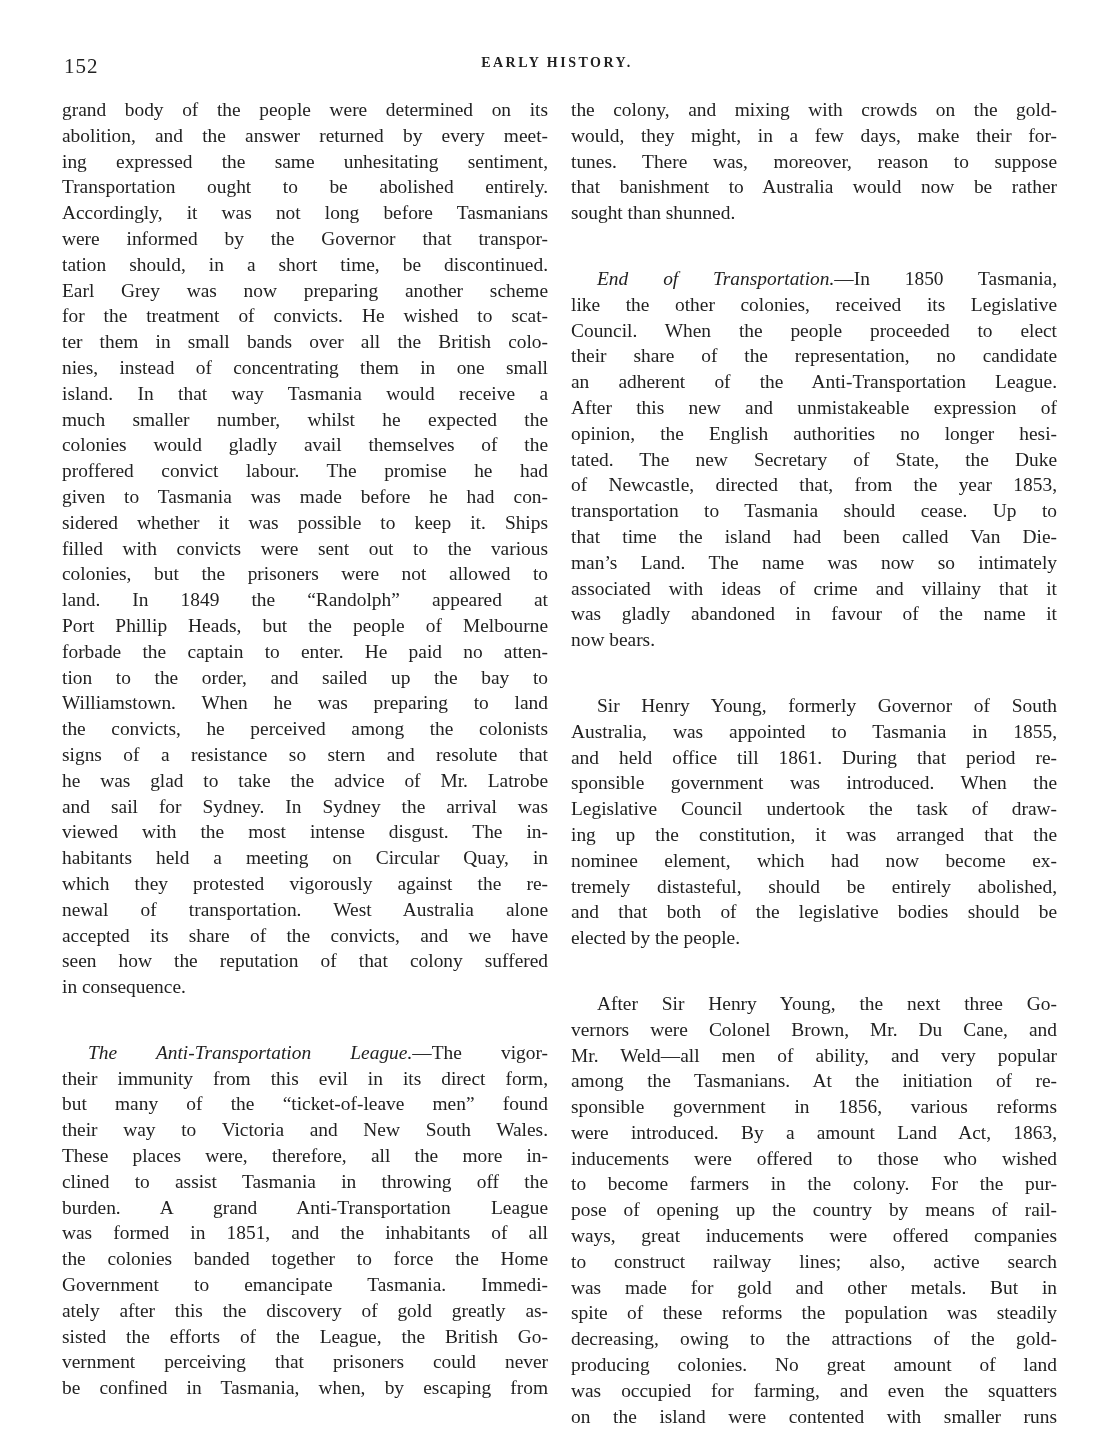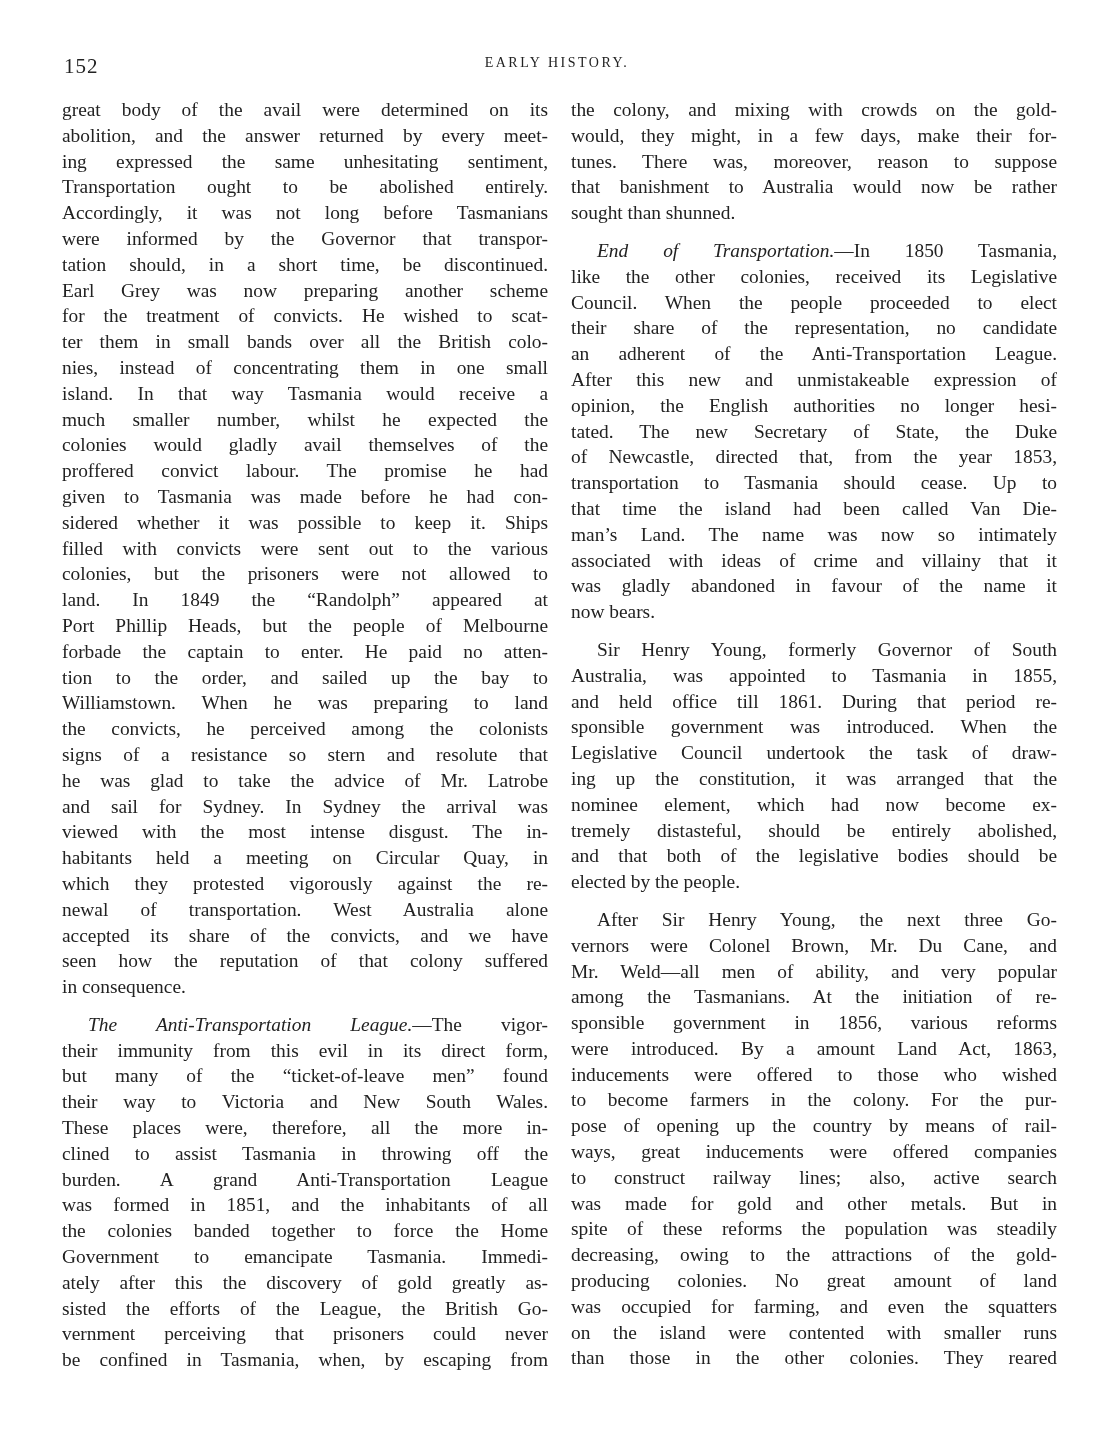--- a/index.html
+++ b/index.html
@@ -1,36 +1,36 @@
 <!DOCTYPE html>
 <html><head>
 <meta charset="utf-8">
 <style>
   html, body { margin: 0; padding: 0; background: #ffffff; }
   body { width: 1114px; height: 1434px; position: relative; overflow: hidden; font-family: "Liberation Serif", "DejaVu Serif", serif; color: #222; }
   .page-number { position: absolute; left: 64px; top: 54px; font-size: 21px; letter-spacing: 1px; }
-  .running-head { position: absolute; left: 0; width: 1114px; top: 55px; text-align: center; font-size: 14px; letter-spacing: 2.5px; }
+  .running-head { position: absolute; left: 0; width: 1114px; top: 55px; text-align: center; font-size: 14px; letter-spacing: 2.5px; font-weight: bold; }
   .column { position: absolute; top: 97px; width: 486px; font-size: 19.4px; line-height: 25.8px; }
   .col-left { left: 62px; }
   .col-right { left: 571px; }
   .line { display: block; white-space: nowrap; text-align: justify; text-align-last: justify; height: 25.8px; }
   .line.last { text-align-last: left; }
-  .line.indent { padding-left: 26px; }
+  .line.indent { padding-left: 26px; margin-top: 28px; }
   .para-gap { height: 12px; }
   .heading-italic { font-style: italic; }
 </style>
 </head>
 <body>
 
 <div class="page-number">152</div>
 <div class="running-head">EARLY HISTORY.</div>
 
 <div class="column col-left">
   <div>
-      <span class="line">great body of the avail were determined on its</span>
+      <span class="line">grand body of the people were determined on its</span>
       <span class="line">abolition, and the answer returned by every meet-</span>
       <span class="line">ing expressed the same unhesitating sentiment,</span>
       <span class="line">Transportation ought to be abolished entirely.</span>
       <span class="line">Accordingly, it was not long before Tasmanians</span>
       <span class="line">were informed by the Governor that transpor-</span>
       <span class="line">tation should, in a short time, be discontinued.</span>
       <span class="line">Earl Grey was now preparing another scheme</span>
       <span class="line">for the treatment of convicts. He wished to scat-</span>
       <span class="line">ter them in small bands over all the British colo-</span>
       <span class="line">nies, instead of concentrating them in one small</span>

